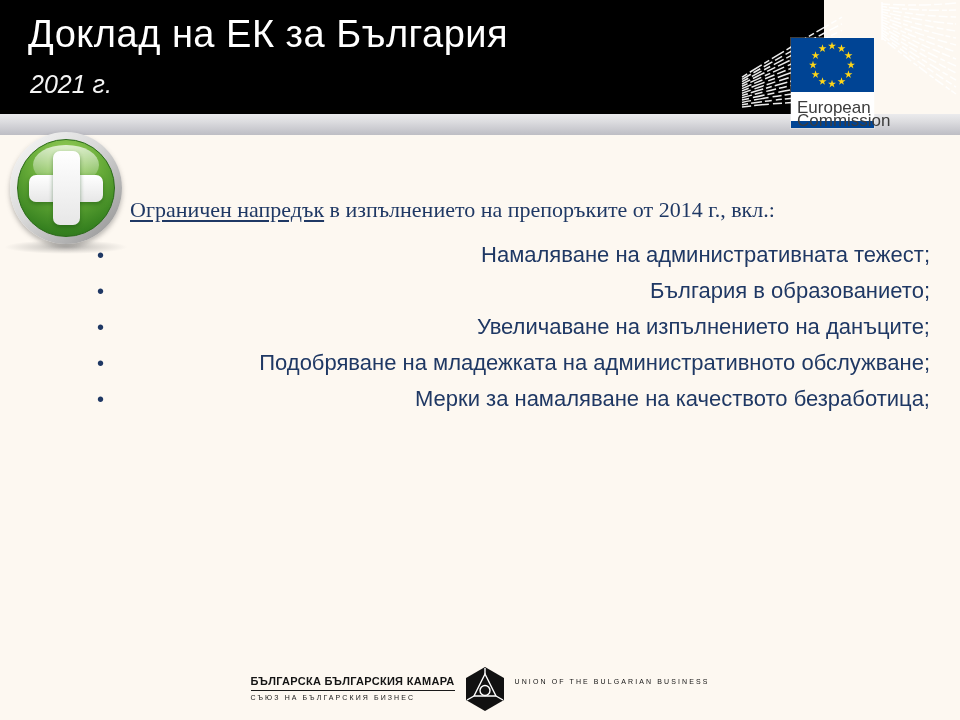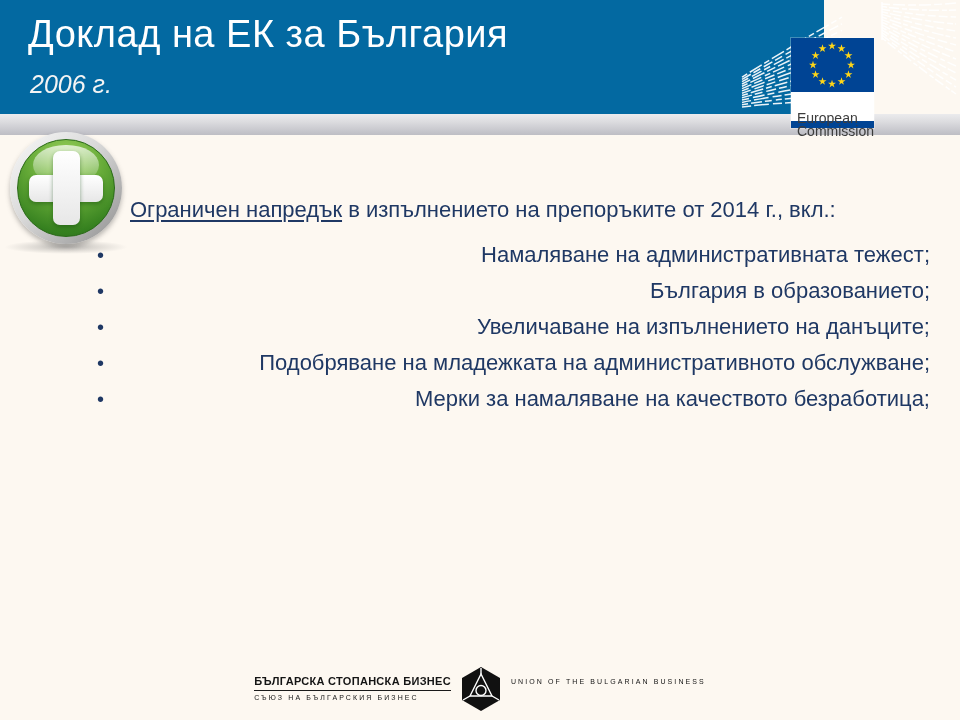--- a/index.html
+++ b/index.html
@@ -3,35 +3,35 @@
 <meta charset="utf-8">
 <style>
   html,body { margin:0; padding:0; }
   .slide {
     position:relative; width:960px; height:720px; overflow:hidden;
     background:#FDF8F1;
     font-family:"Liberation Sans", sans-serif;
   }
 
   
-  .header { position:absolute; top:0; left:0; width:824px; height:114px; background:#0369a1; }
+  .header { position:absolute; top:0; left:0; width:824px; height:114px; background:#000000; }
   .header-title { position:absolute; left:28px; top:12px; font-size:38px; line-height:44px; color:#FFFFFF; letter-spacing:0.5px; white-space:nowrap; }
   .header-subtitle { position:absolute; left:30px; top:70px; font-size:25px; font-style:italic; color:#F4F4F4; }
   .gray-band { position:absolute; top:114px; left:0; width:960px; height:21px;
     background:linear-gradient(#EBEBED 0%, #DDDDE0 35%, #BDBDC4 100%); }
 
   
   .ec-emblem { position:absolute; top:0; left:738px; width:222px; height:136px; }
   .ec-building { position:absolute; }
   .ec-building.left  { left:2px; top:6px; }
   .ec-building.right { left:142px; top:0; }
   .ec-logo { position:absolute; left:53px; top:38px; width:83px; height:90px; box-shadow:0 0 0 1px rgba(255,255,255,0.25); }
   .ec-blue  { position:relative; width:83px; height:54px; background:#004494; }
-  .ec-white { width:83px; height:29px; background:#FFFFFF; box-sizing:border-box; padding:20px 0 0 6px;
-              color:#3C3C3C; font-size:14px; line-height:12.5px; }
+  .ec-white { width:83px; height:29px; background:#FFFFFF; box-sizing:border-box; padding:10px 0 0 6px;
+              color:#3C3C3C; font-size:17px; line-height:12.5px; }
   .ec-strip { width:83px; height:7px; background:#004494; }
 
   
   .plus-icon { position:absolute; left:10px; top:132px; width:112px; height:112px; border-radius:50%;
     background:linear-gradient(135deg,#FAFAFA 0%,#D8D8D8 45%,#8E8E8E 100%);
     box-shadow:0 3px 5px rgba(60,60,60,0.35); }
   .plus-inner { position:absolute; left:7px; top:7px; width:98px; height:98px; border-radius:50%;
     background:radial-gradient(circle at 50% 22%, #9ED45F 0%, #63A836 45%, #35801F 80%, #27641A 100%);
     border:1px solid #2A6A18; box-sizing:border-box; }
   .plus-gloss { position:absolute; left:16%; top:5%; width:68%; height:42%; border-radius:50%;
@@ -40,41 +40,41 @@
   .plus-cross::before, .plus-cross::after { content:""; position:absolute;
     background:linear-gradient(#FFFFFF,#E7E7E7); border-radius:7px;
     box-shadow:0 2px 4px rgba(15,70,10,0.45); }
   .plus-cross::before { left:0; top:23.5px; width:74px; height:27px; }
   .plus-cross::after  { left:23.5px; top:0; width:27px; height:74px; }
   .icon-shadow { position:absolute; left:4px; top:240px; width:124px; height:14px; border-radius:50%;
     background:radial-gradient(ellipse at center, rgba(100,100,100,0.40) 0%, rgba(100,100,100,0) 70%); }
 
   
   .content { position:absolute; left:130px; top:197px; width:800px; color:#1F3864; font-size:22px; }
-  .intro { line-height:26px; }
+  .intro { line-height:26px;font-family:Liberation Serif, serif; }
   .intro .u { text-decoration:underline; text-underline-offset:3px; }
   .bullet-list { list-style:none; margin:21px 0 0 0; padding:0;text-align:right; }
   .bullet-list li { position:relative; line-height:22px; margin-bottom:14px; }
   .bullet-list li::before { content:"\2022"; position:absolute; left:-33px; top:0px; font-size:20px; color:#1F3864; }
 
   
   .footer { position:absolute; left:0; top:666px; width:960px; display:flex; justify-content:center; align-items:flex-start; gap:7px; color:#141414; }
   .f-block { padding-top:9px; }
   .f-title { font-size:11px; font-weight:bold; letter-spacing:0.3px; padding-bottom:3px; border-bottom:1.2px solid #1A1A1A; white-space:nowrap; }
   .f-sub { font-size:7px; letter-spacing:2.1px; margin-top:2.5px; white-space:nowrap; }
   .f-hex { flex:0 0 auto; }
 </style>
 </head>
 <body>
 
 <div class="slide">
 
   <div class="header">
     <div class="header-title">Доклад на ЕК за България</div>
-    <div class="header-subtitle">2006 г.</div>
+    <div class="header-subtitle">2021 г.</div>
   </div>
   <div class="gray-band"></div>
 
   <div class="ec-emblem">
     <svg class="ec-building left" width="105" height="108" viewBox="0 0 105 108">
       <g stroke="rgba(255,255,255,0.92)" stroke-width="1.5" fill="none">
         <path d="M2,101 Q58,94 102,97" stroke-dasharray="9 3 15 4"></path>
         <path d="M2,98.7 Q58,89.6 102,90.4" stroke-dasharray="6 3 11 3 7 4"></path>
         <path d="M2,96.4 Q58,85.1 102,83.8" stroke-dasharray="9 3 15 4"></path>
         <path d="M2,94.1 Q58,80.7 102,77.2" stroke-dasharray="7 4 12 3"></path>
@@ -153,21 +153,21 @@
       <li>Намаляване на административната тежест;</li>
       <li>България в образованието;</li>
       <li>Увеличаване на изпълнението на данъците;</li>
       <li>Подобряване на младежката на административното обслужване;</li>
       <li>Мерки за намаляване на качеството безработица;</li>
     </ul>
   </div>
 
   <div class="footer">
     <div class="f-block">
-      <div class="f-title">БЪЛГАРСКА СТОПАНСКА БИЗНЕС</div>
+      <div class="f-title">БЪЛГАРСКА БЪЛГАРСКИЯ КАМАРА</div>
       <div class="f-sub">СЪЮЗ НА БЪЛГАРСКИЯ БИЗНЕС</div>
     </div>
     <svg class="f-hex" width="46" height="46" viewBox="0 0 46 46">
       <polygon points="23,1 42,12 42,34 23,45 4,34 4,12" fill="#111111"></polygon>
       <g stroke="#FFFFFF" stroke-width="1.4" fill="none">
         <path d="M23,8 L34,30 L12,30 Z"></path>
         <path d="M23,8 L23,2"></path>
         <path d="M34,30 L41,34"></path>
         <path d="M12,30 L5,34"></path>
       </g>

